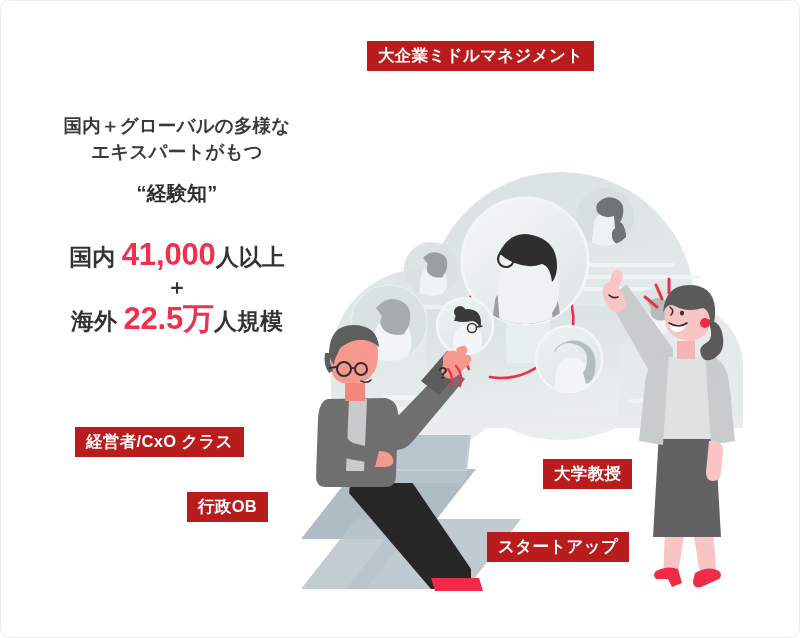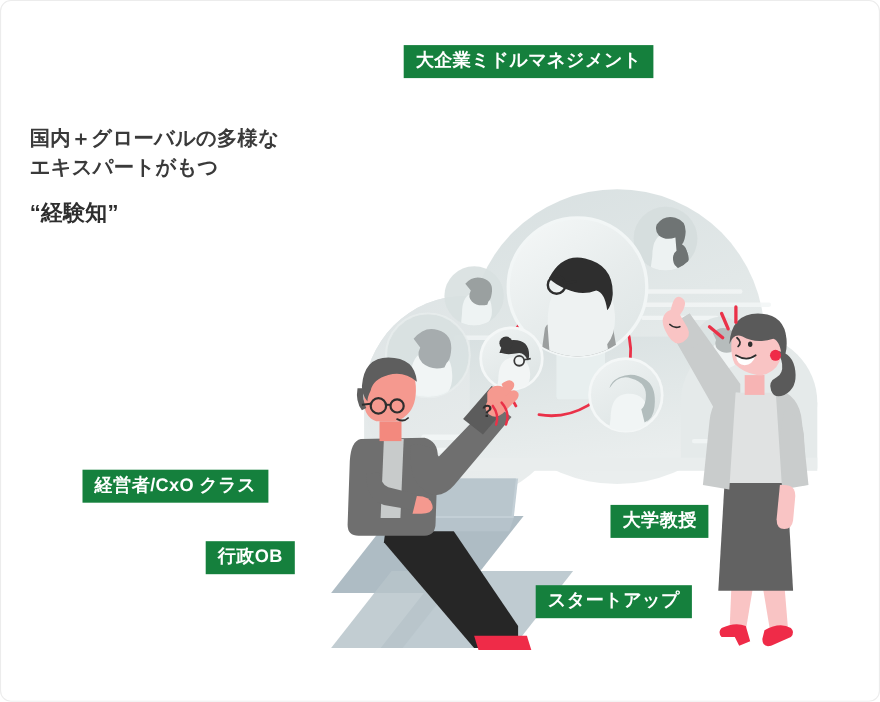--- a/index.html
+++ b/index.html
@@ -21,20 +21,21 @@
     box-sizing: border-box;
     overflow: hidden;
   }
 
   
   .copy {
     position: absolute;
     left: 26px;
     top: 112px;
     width: 300px;
+    text-align: center;
     color: #333333;
   }
   .copy-lead {
     font-size: 18.5px;
     font-weight: 700;
     line-height: 1.42;
     letter-spacing: 0.01em;
     color: #3a3a3a;
     white-space: pre-line;
   }
@@ -65,34 +66,34 @@
     font-size: 21px;
     font-weight: 700;
     color: #333333;
     line-height: 1.25;
     margin: 1px 0;
   }
 
   
   .tag {
     position: absolute;
-    background: #15803d;
+    background: #b91c1c;
     color: #ffffff;
     font-size: 16.5px;
     font-weight: 700;
     letter-spacing: 0.02em;
     padding: 6px 11px 7px 11px;
     white-space: nowrap;
     line-height: 1;
   }
   #tag-middle-mgmt { left: 366px; top: 40px; }
   #tag-professional { left: 548px; top: 108px; }
   #tag-cxo { left: 62px; top: 426px; margin-left: 12px; }
   #tag-gyosei { left: 186px; top: 491px; }
-  #tag-professor { left: 554px; top: 458px; }
+  #tag-professor { left: 542px; top: 458px; }
   #tag-startup { left: 486px; top: 531px; }
 
   
   #illo {
     position: absolute;
     left: 0;
     top: 0;
     width: 800px;
     height: 638px;
     pointer-events: none;
@@ -347,20 +348,29 @@
       <path d="M644 296 l12 10"></path>
       <path d="M655 284 l6 14"></path>
       <path d="M668 278 l0 14"></path>
     </g>
   </svg>
 
   <div class="copy">
     <div class="copy-lead">国内＋グローバルの多様な
 エキスパートがもつ</div>
     <div class="copy-emph">“経験知”</div>
+    <div class="copy-stats">
+      <div class="stat-line">
+        <span>国内 </span><span class="big">41,000</span><span>人以上</span>
+      </div>
+      <div class="stat-plus">＋</div>
+      <div class="stat-line">
+        <span>海外 </span><span class="big">22.5万</span><span>人規模</span>
+      </div>
+    </div>
   </div>
 
   <div class="tag" id="tag-middle-mgmt">大企業ミドルマネジメント</div>
   <div class="tag" id="tag-cxo">経営者/CxO クラス</div>
   <div class="tag" id="tag-gyosei">行政OB</div>
   <div class="tag" id="tag-professor">大学教授</div>
   <div class="tag" id="tag-startup">スタートアップ</div>
 
 </div>
 

